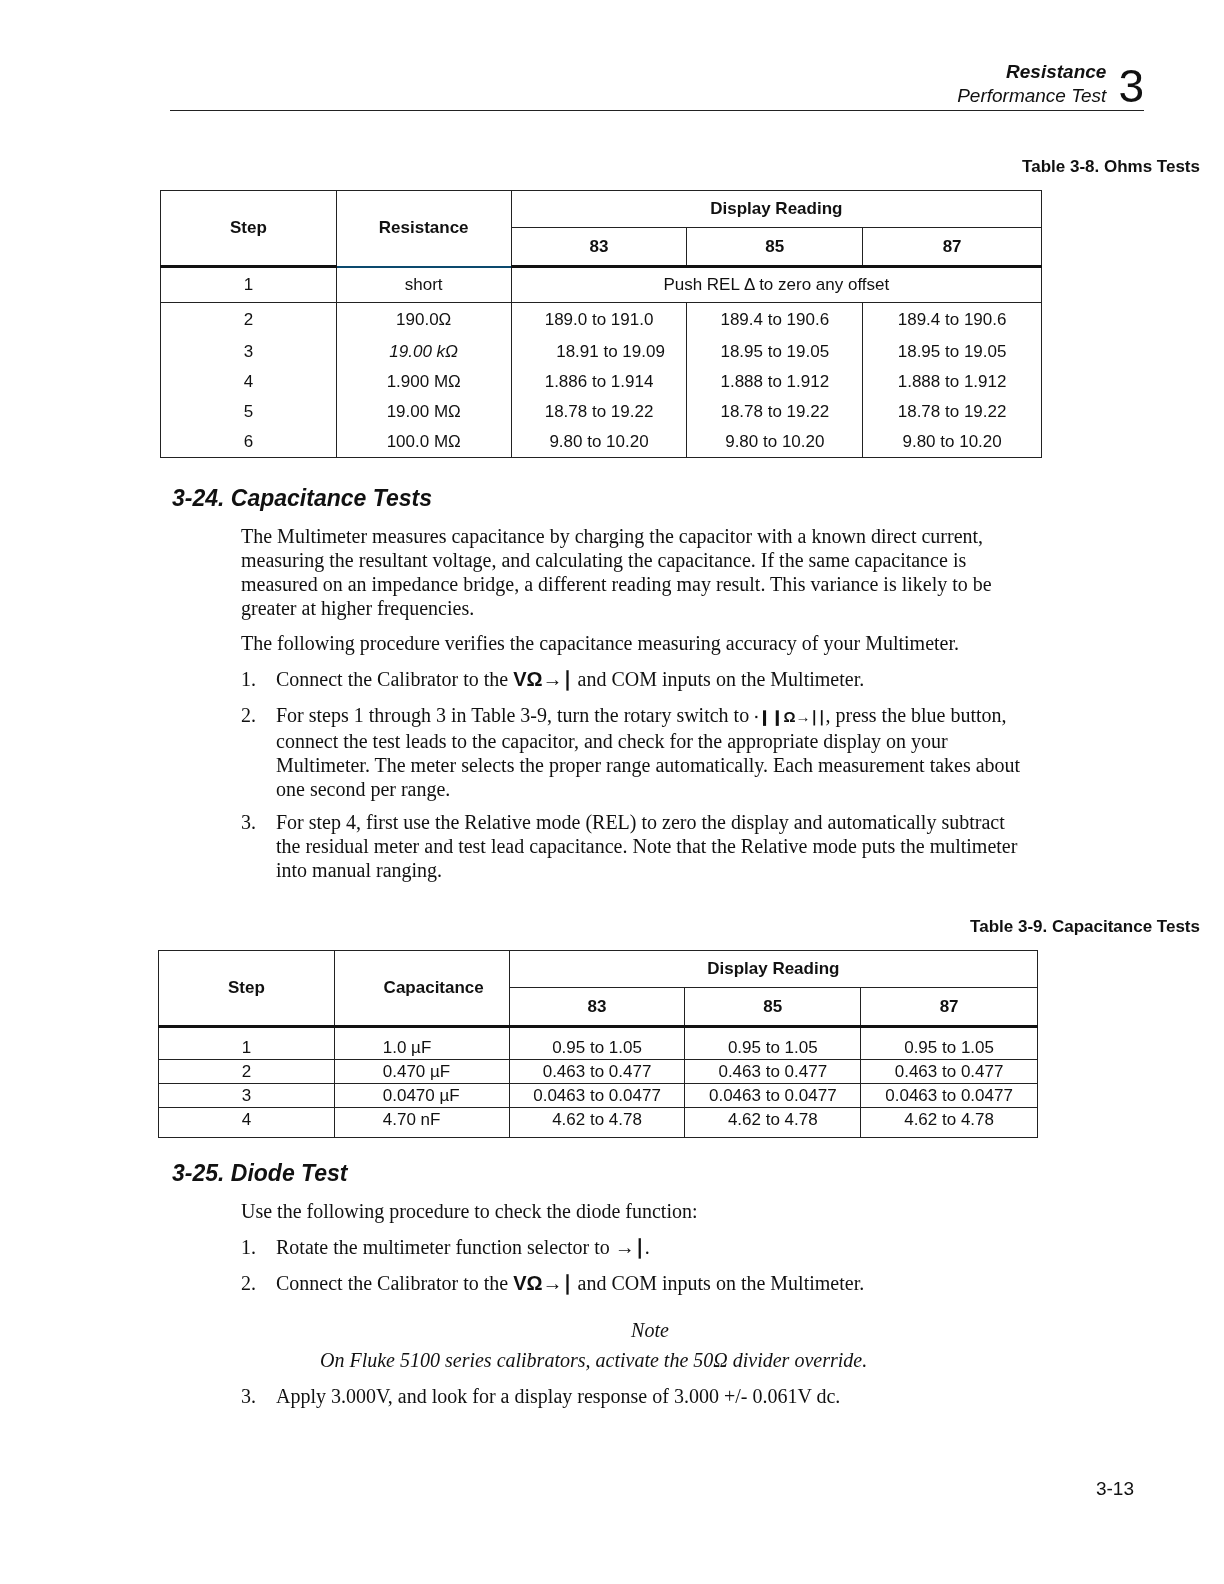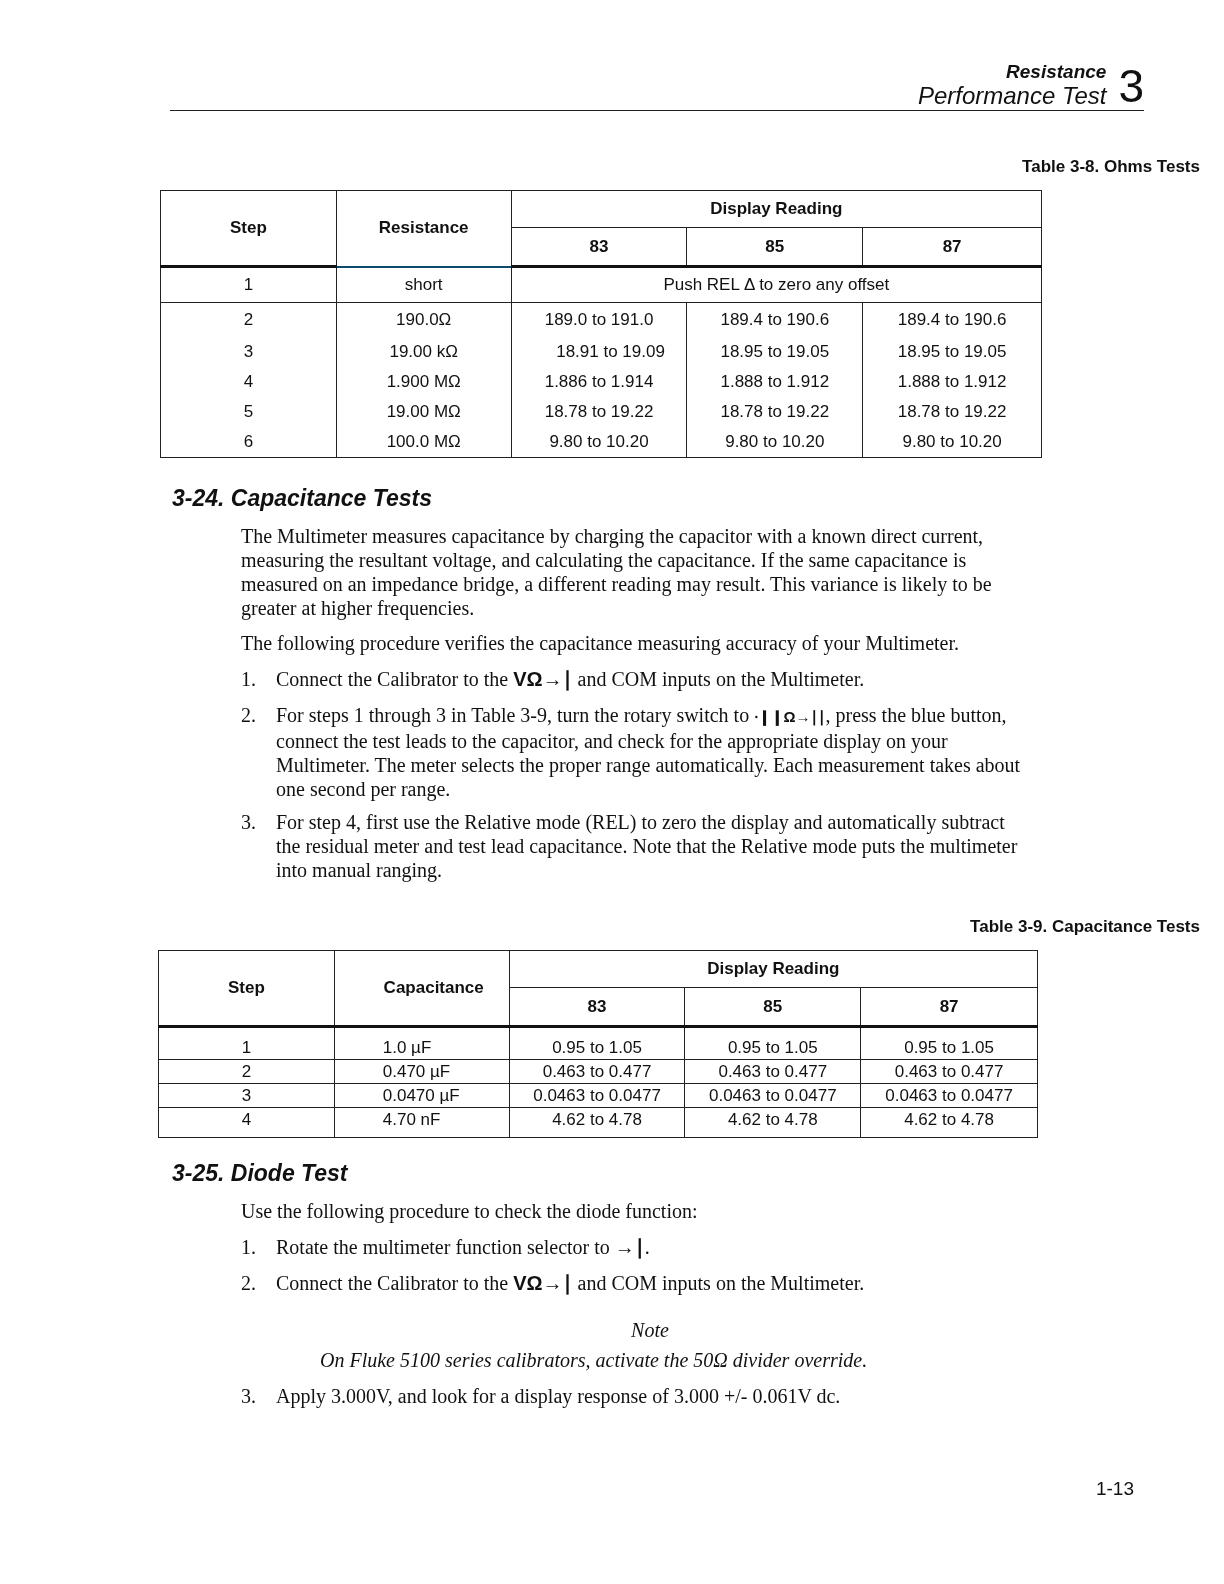--- a/index.html
+++ b/index.html
@@ -1,20 +1,20 @@
 <!DOCTYPE html>
 <html><head>
 <meta charset="utf-8">
 <style>
   html, body { margin: 0; padding: 0; background: #ffffff; }
   body { width: 1224px; height: 1584px; position: relative; overflow: hidden; color: #111; font-family: "Liberation Serif", serif; }
   .header { position: absolute; right: 80px; top: 60px; display: flex; align-items: flex-start; }
   .header-text { text-align: right; font-family: "Liberation Sans", sans-serif; margin-right: 12px; }
   .header-title { font-weight: bold; font-style: italic; font-size: 19px; line-height: 24px; }
-  .header-sub { font-style: italic; font-size: 24px; line-height: 24px; }
+  .header-sub { font-style: italic; font-size: 19px; line-height: 24px; }
   .chapter-num { font-family: "Liberation Sans", sans-serif; font-size: 46px; line-height: 48px; margin-top: 2px; }
   .header-rule { position: absolute; left: 170px; right: 80px; top: 110px; border-top: 1.5px solid #222; }
 
   .caption { position: absolute; left: 0; width: 1200px; text-align: right; font-family: "Liberation Sans", sans-serif; font-weight: bold; font-size: 17px; }
   table.spec { position: absolute; border-collapse: collapse; font-family: "Liberation Sans", sans-serif; font-size: 17px; }
   table.spec td, table.spec th { border: 1.5px solid #222; text-align: center; padding: 0; }
   table.spec th { font-weight: bold; }
   table.spec tr.hdr-sep td, table.spec tr.hdr-sep th { border-bottom: 3px solid #111; }
   .ohms td { height: 30px; }
   .cap-body td { border-top: none; border-bottom: none; height: 23px; line-height: 23px; }
@@ -71,21 +71,21 @@
   </tr>
   <tr>
     <td style="border-bottom:none;height:34px;">2</td>
     <td style="border-bottom:none;">190.0Ω</td>
     <td style="border-bottom:none;">189.0 to 191.0</td>
     <td style="border-bottom:none;">189.4 to 190.6</td>
     <td style="border-bottom:none;">189.4 to 190.6</td>
   </tr>
   <tr>
     <td style="border-top:none;border-bottom:none;">3</td>
-    <td style="border-top:none;border-bottom:none;">19.00 kΩ</td>
+    <td style="border-top:none;border-bottom:none;font-style:italic;">19.00 kΩ</td>
     <td style="border-top:none;border-bottom:none;padding-left:23px;">18.91 to 19.09</td>
     <td style="border-top:none;border-bottom:none;">18.95 to 19.05</td>
     <td style="border-top:none;border-bottom:none;">18.95 to 19.05</td>
   </tr>
   <tr>
     <td style="border-top:none;border-bottom:none;">4</td>
     <td style="border-top:none;border-bottom:none;">1.900 MΩ</td>
     <td style="border-top:none;border-bottom:none;">1.886 to 1.914</td>
     <td style="border-top:none;border-bottom:none;">1.888 to 1.912</td>
     <td style="border-top:none;border-bottom:none;">1.888 to 1.912</td>
@@ -196,13 +196,13 @@
 </div>
 
 <div class="note-title" style="top:1319px;">Note</div>
 <div class="note-body" style="top:1349px;">On Fluke 5100 series calibrators, activate the 50Ω divider override.</div>
 
 <div class="step" style="top:1384px;">
   <span class="step-num">3.</span>
   <span class="step-text">Apply 3.000V, and look for a display response of 3.000 +/- 0.061V dc.</span>
 </div>
 
-<div class="page-num">1-13</div>
+<div class="page-num">3-13</div>
 
 </body></html>

